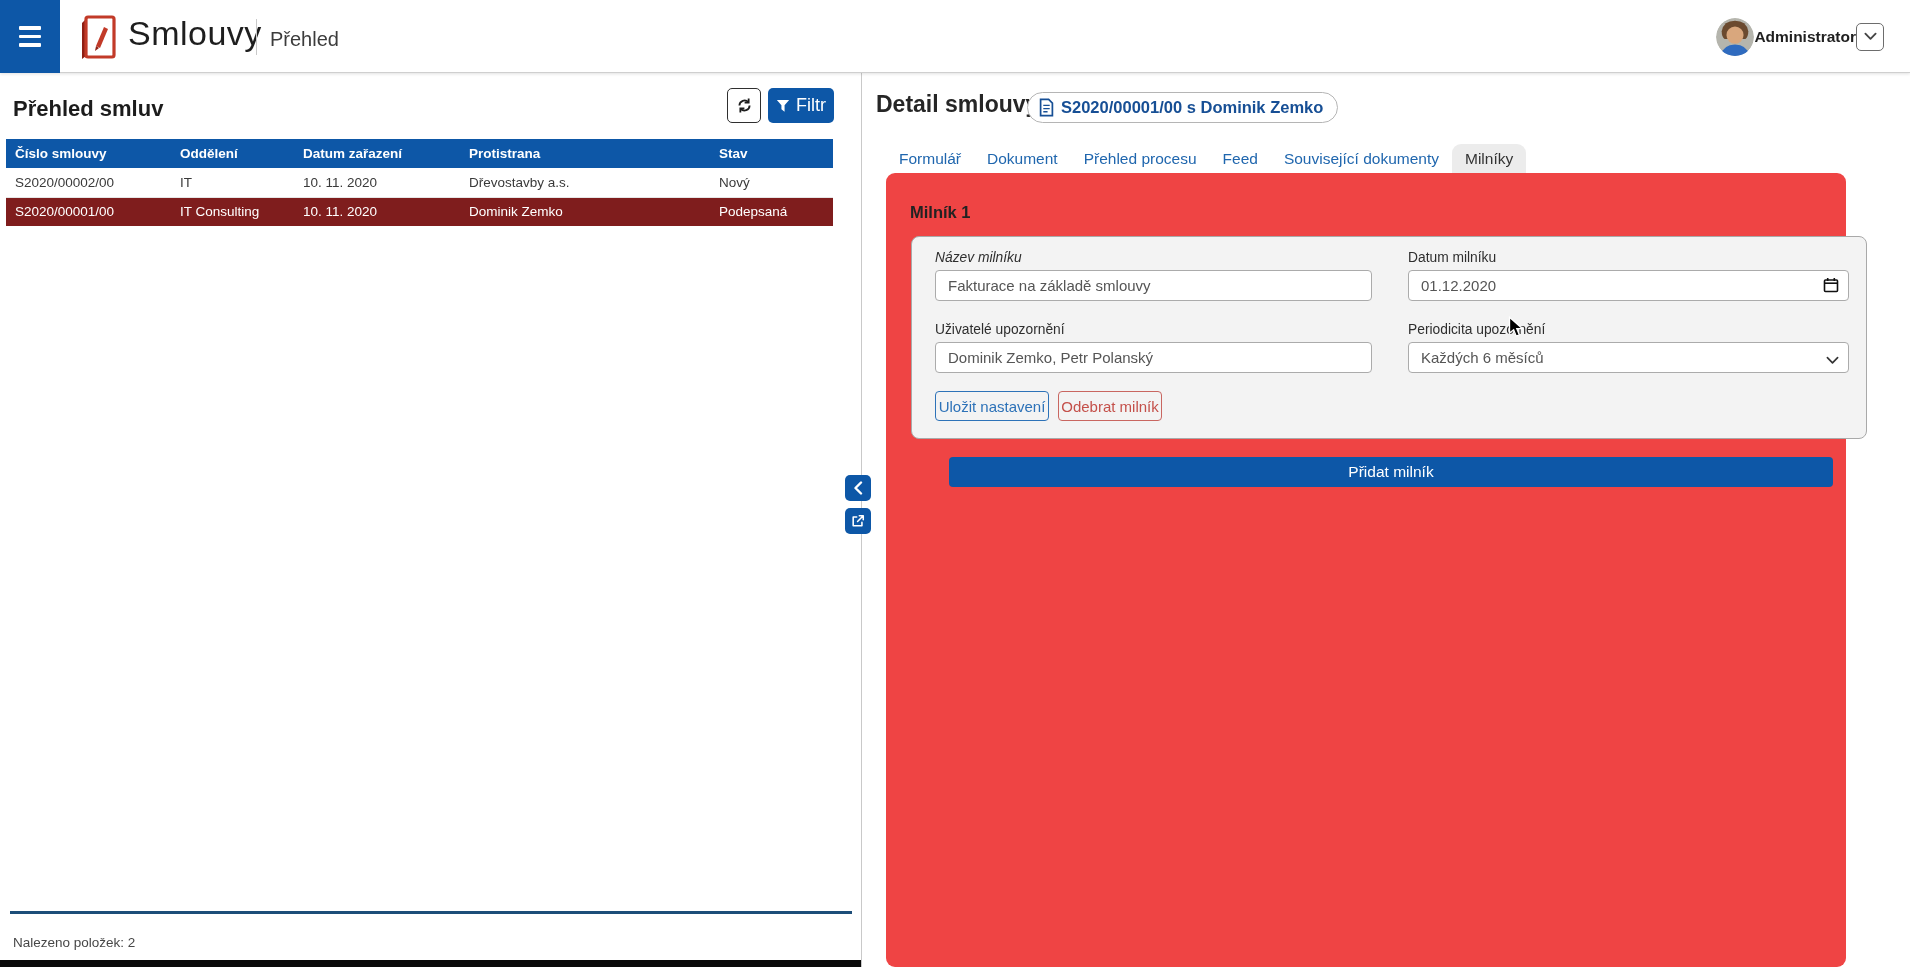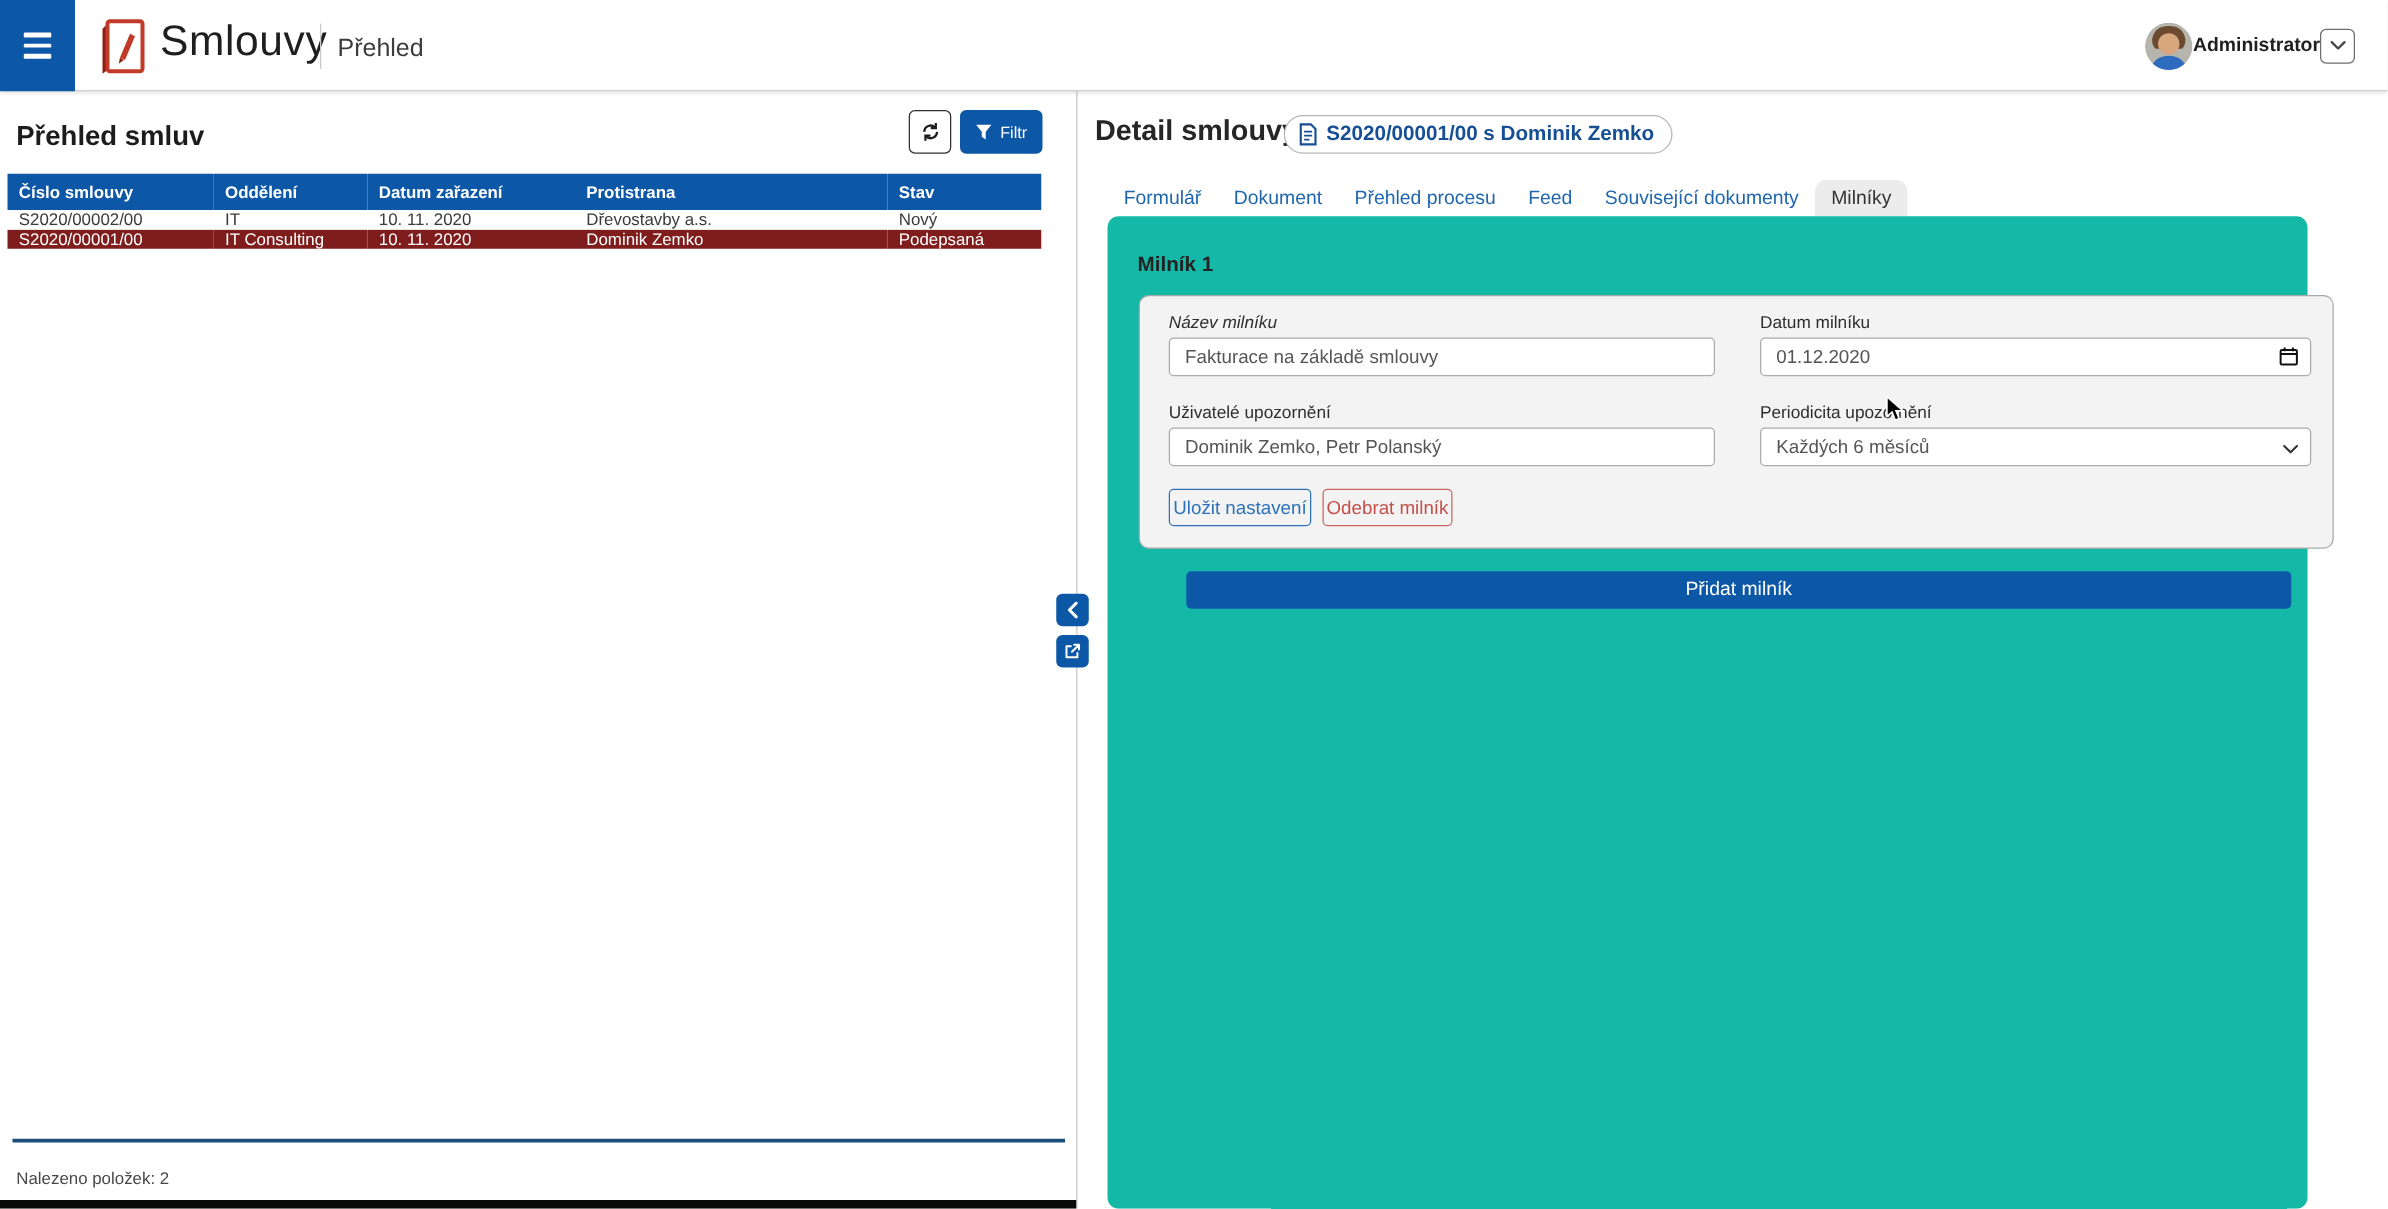--- a/index.html
+++ b/index.html
@@ -27,31 +27,31 @@
     border-radius: 5px; display: flex; align-items: center; justify-content: center; cursor: pointer; }
 
   
   .left-panel { position: absolute; left: 0; top: 73px; width: 862px; height: 894px;
     background: #fff; border-right: 1px solid #c9c9c9; }
   .lp-title { position: absolute; left: 13px; top: 23px; font-size: 22px; font-weight: 700; color: #1c1c1c; }
   .refresh-btn { position: absolute; left: 727px; top: 15px; width: 34px; height: 35px;
     background: #fff; border: 1.5px solid #2f2f2f; border-radius: 5px;
     display: flex; align-items: center; justify-content: center; cursor: pointer; }
   .filter-btn { position: absolute; left: 768px; top: 15px; width: 66px; height: 35px;
-    background: #0d57a7; border: none; border-radius: 5px; color: #fff; font-size: 13px;
+    background: #0d57a7; border: none; border-radius: 5px; color: #fff; font-size: 18px;
     display: flex; align-items: center; justify-content: center; gap: 6px; cursor: pointer;
     font-family: "Liberation Sans", sans-serif; }
 
   .contracts-table { position: absolute; left: 6px; top: 66px; width: 827px;
     border-collapse: collapse; table-layout: fixed; font-size: 13.5px; }
   .contracts-table col.c1 { width: 165px; } .contracts-table col.c2 { width: 123px; }
   .contracts-table col.c3 { width: 166px; } .contracts-table col.c4 { width: 250px; }
   .contracts-table thead th { background: #0d57a7; color: #fff; font-weight: 700;
     text-align: left; height: 29px; padding: 0 0 0 9px; }
-  .contracts-table tbody td { height: 15px; padding: 0 0 0 9px; color: #3a3a3a; }
+  .contracts-table tbody td { height: 29px; padding: 0 0 0 9px; color: #3a3a3a; }
   .contracts-table tbody tr.plain { background: #fff; border-bottom: 1px solid #e6e6e6; cursor: pointer; }
   .contracts-table tbody tr.selected { background: #7f1d1d; cursor: pointer; }
   .contracts-table tbody tr.selected td { color: #fff; }
 
   .lp-footer-line { position: absolute; left: 10px; top: 838px; width: 842px; height: 3px; background: #1d4e79; }
   .lp-count { position: absolute; left: 13px; top: 862px; font-size: 13.5px; color: #474747; }
   .bottom-bar { position: absolute; left: 0; top: 887px; width: 861px; height: 7px; background: #0a0a0a; }
 
   
   .right-panel { position: absolute; left: 863px; top: 73px; width: 1047px; height: 894px; background: #fff; }
@@ -60,21 +60,21 @@
     border: 1px solid #b5b5b5; border-radius: 16px; background: #fff;
     display: flex; align-items: center; gap: 7px; padding: 0 14px 0 11px; cursor: pointer; }
   .contract-badge .badge-text { font-size: 16.5px; font-weight: 700; color: #174f95; }
 
   .tabs { position: absolute; left: 23px; top: 71px; height: 29px; display: flex; align-items: stretch; }
   .tab { display: flex; align-items: center; padding: 0 13px; font-size: 15.5px; color: #1f66ae;
     cursor: pointer; background: transparent; border: none; font-family: "Liberation Sans", sans-serif; }
   .tab.active { background: #ececec; color: #333; border-radius: 9px 9px 0 0; }
 
   .tab-pane { position: absolute; left: 23px; top: 100px; width: 960px; height: 794px;
-    background: #14b8a6; border-radius: 9px; }
+    background: #ef4444; border-radius: 9px; }
   .milestone-heading { position: absolute; left: 24px; top: 30px; font-size: 16.5px;
     font-weight: 600; color: #222; }
   .milestone-card { position: absolute; left: 25px; top: 63px; width: 956px; height: 203px;
     background: #f3f3f3; border: 1px solid #a9a9a9; border-radius: 8px; }
   .field-label { position: absolute; font-size: 13.8px; color: #2e2e2e; }
   .text-field { position: absolute; height: 31px; background: #fff; border: 1px solid #ababab;
     border-radius: 4px; font-size: 15px; color: #555; padding: 0 12px;
     font-family: "Liberation Sans", sans-serif; }
   .field-wrap { position: absolute; }
   .field-wrap .text-field { position: absolute; left: 0; top: 0; width: 100%; }

